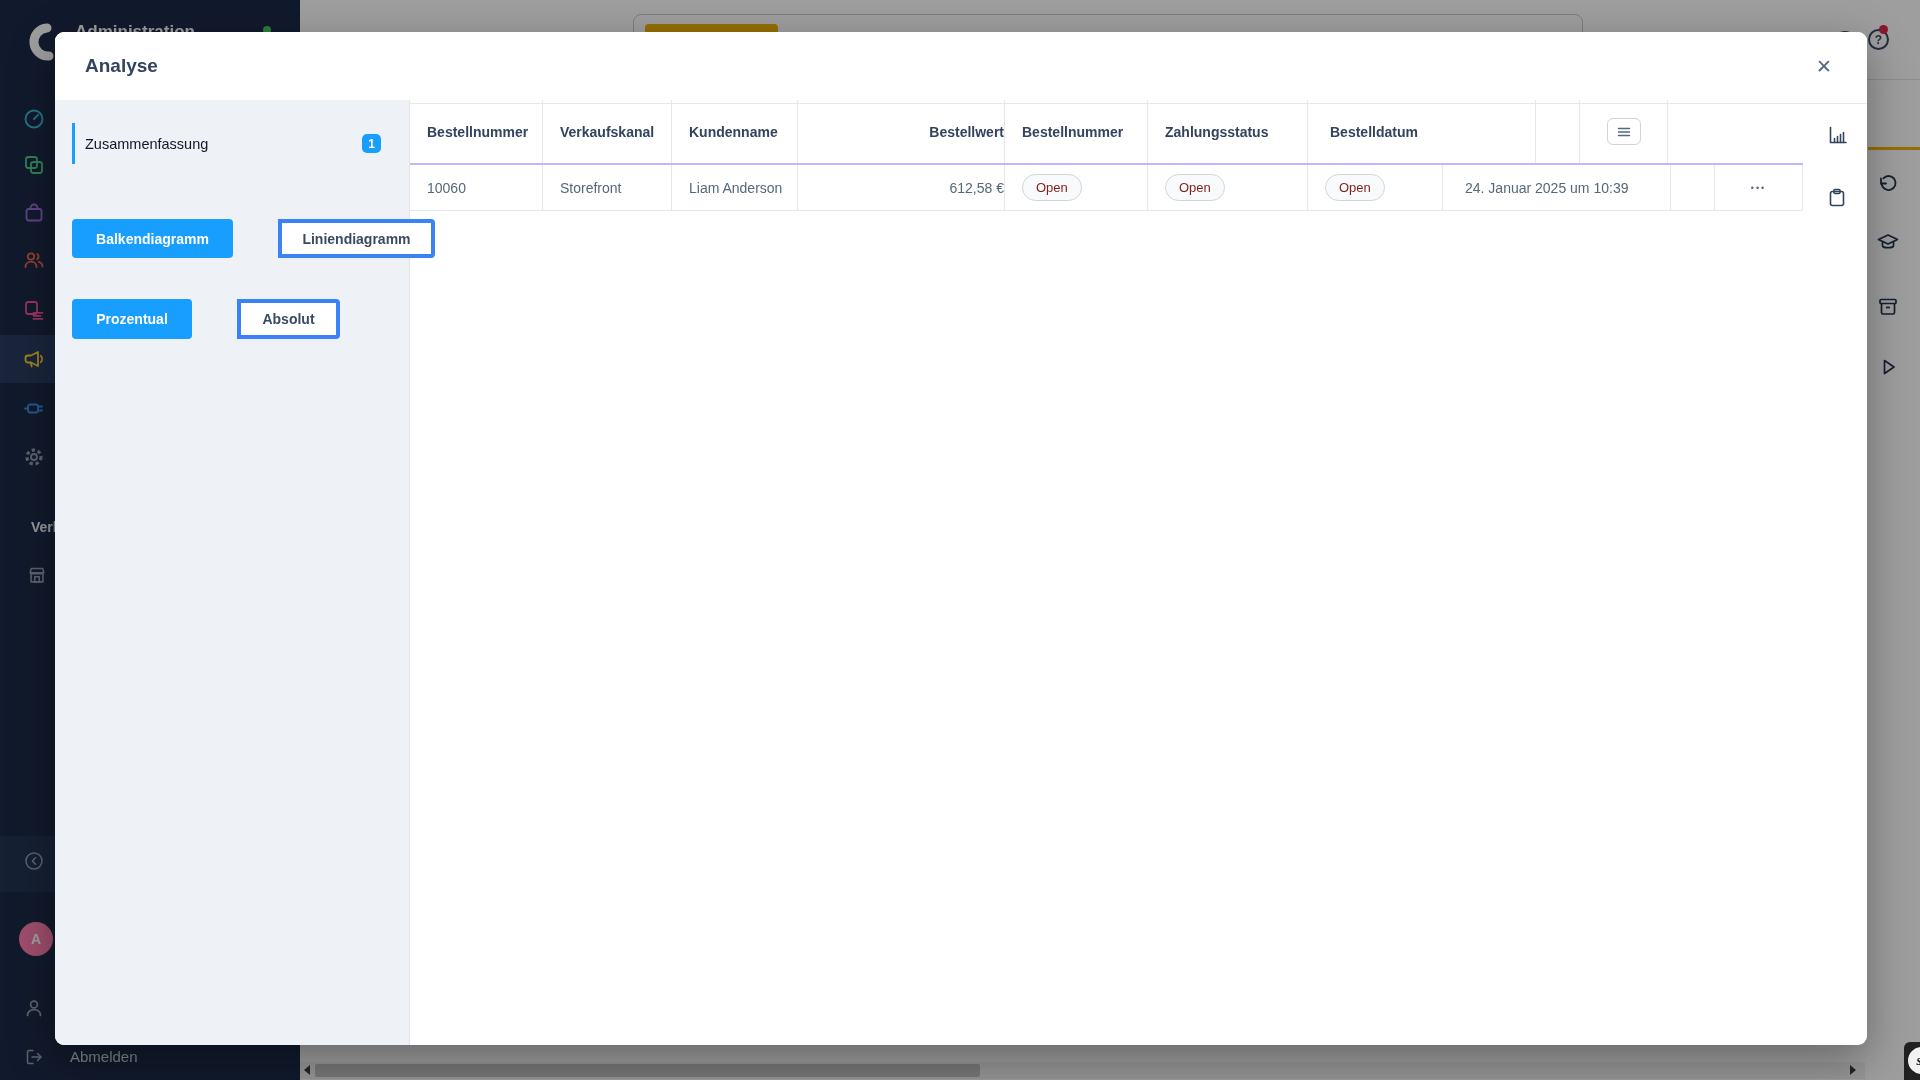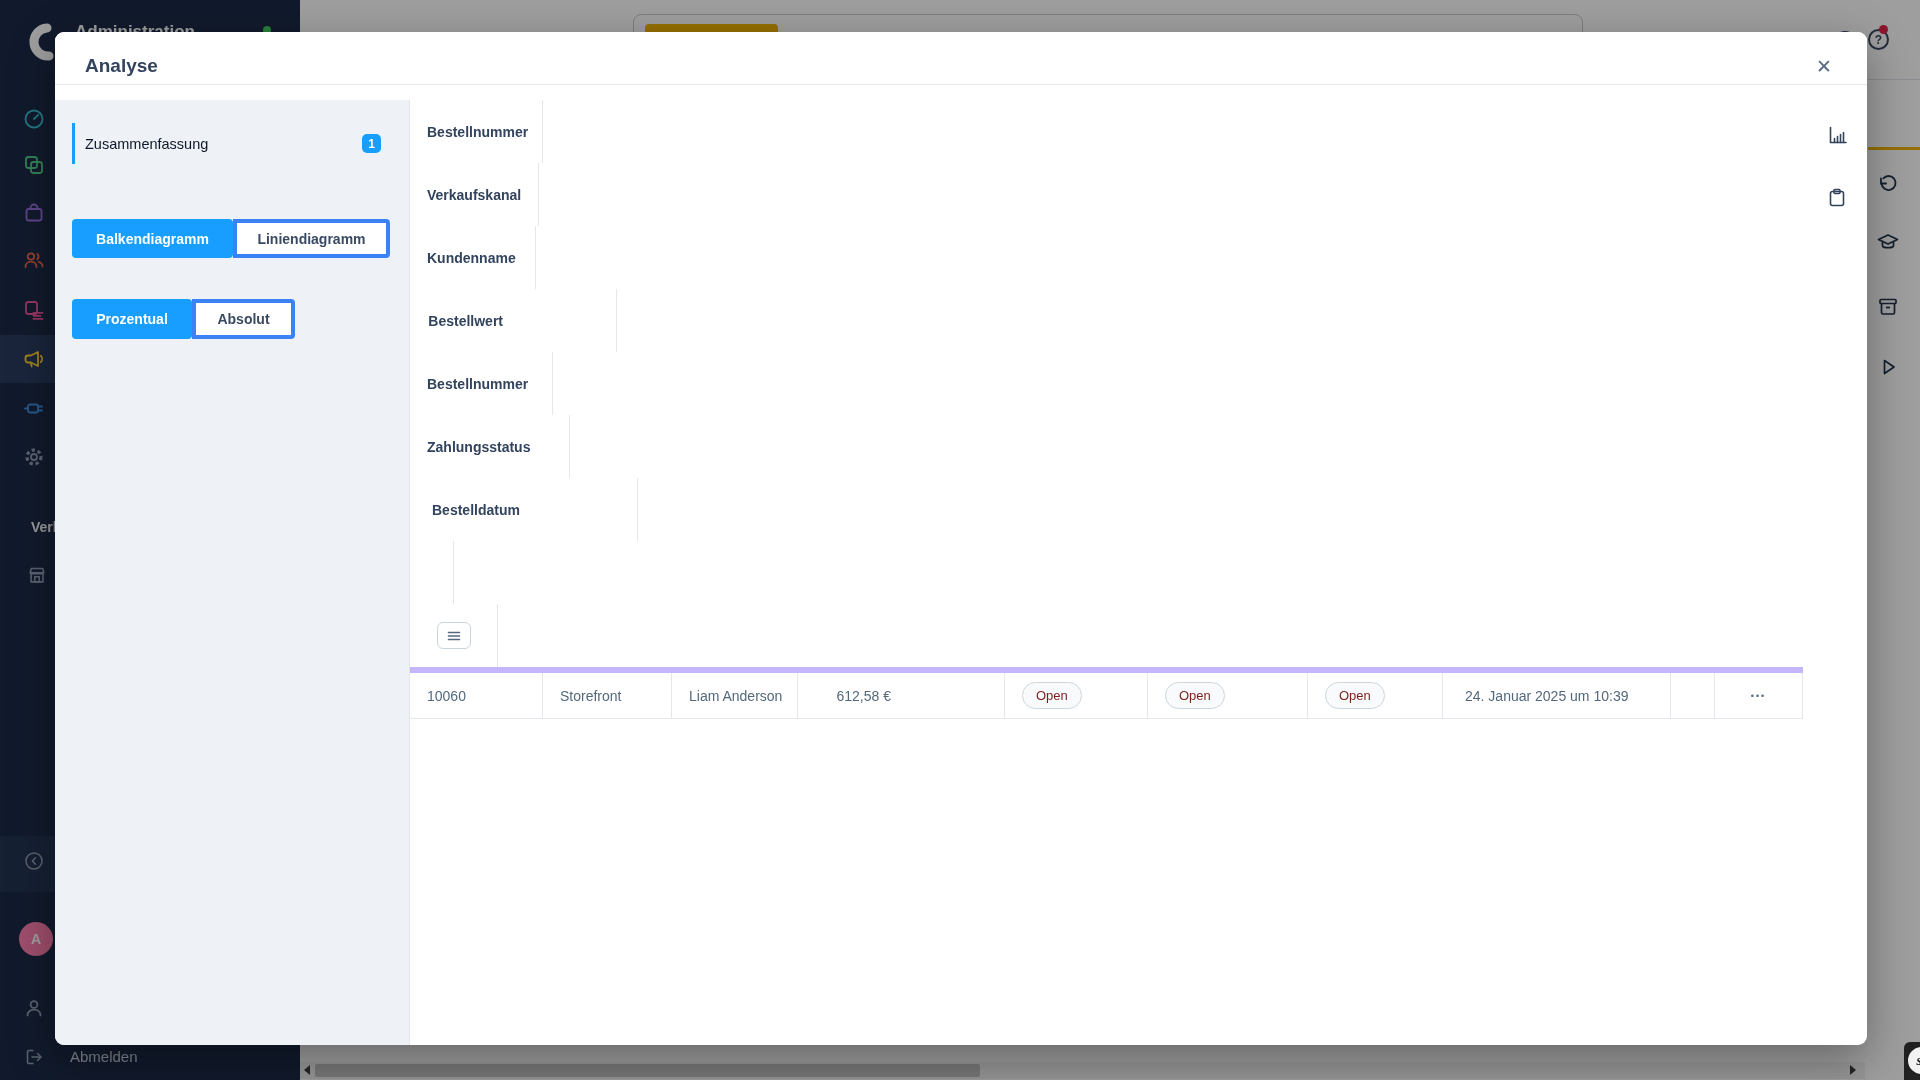--- a/index.html
+++ b/index.html
@@ -50,49 +50,49 @@
   
   #overlay{left:0;top:0;width:1920px;height:1080px;background:rgba(0,0,0,0.38);z-index:5;}
   #sf-toolbar{left:1884px;top:1042px;width:36px;height:38px;background:#212121;border-radius:6px 0 0 0;z-index:6;margin-left:20px;}
   #sf-circle{left:4px;top:5px;width:27px;height:27px;background:#f2f2f2;border-radius:50%;
              display:flex;align-items:center;justify-content:center;
              font-family:"Liberation Serif",serif;font-style:italic;font-weight:bold;font-size:14px;color:#1a1a1a;}
 
   
   #modal{left:55px;top:32px;width:1812px;height:1013px;background:#fff;border-radius:9px;
          box-shadow:0 15px 45px rgba(0,0,0,.35);z-index:10;overflow:hidden;}
-  #modal-header{left:0;top:0;width:1812px;height:53px;border-bottom:1px solid #e5e8ec;background:#fff;}
+  #modal-header{left:0;top:0;width:1812px;height:72px;border-bottom:1px solid #e5e8ec;background:#fff;}
   #modal-title{left:30px;top:23px;font-size:19px;font-weight:bold;color:#34435e;}
   #modal-close{right:32px;top:23px;width:22px;height:22px;font-size:19px;color:#5a6b84;
                display:flex;align-items:center;justify-content:center;cursor:pointer;}
 
   #modal-panel{left:0;top:68px;width:355px;height:945px;background:#eef1f5;border-right:1px solid #e0e5ea;}
   #summary-item{left:17px;top:23px;width:321px;height:41px;display:flex;align-items:center;}
   #summary-bar{position:absolute;left:0;top:0;width:3px;height:41px;background:#189eff;}
   #summary-label{margin-left:13px;font-size:14.5px;color:#0f172a;}
   #summary-badge{margin-left:auto;margin-right:12px;min-width:19px;height:19px;background:#189eff;border-radius:5px;
                  color:#fff;font-size:12px;font-weight:bold;display:flex;align-items:center;justify-content:center;padding:0 3px;}
-  .toggle{display:flex;}
+  .toggle{display:flex;gap:45px;}
   #chart-toggle{left:17px;top:119px;height:39px;}
   #mode-toggle{left:17px;top:199px;height:40px;}
   .toggle .opt{display:flex;align-items:center;justify-content:center;font-size:14px;font-weight:bold;cursor:pointer;}
   .toggle .active{background:#189eff;color:#fff;border-radius:4px;}
   .toggle .inactive{background:#fff;color:#3a4a63;border:4px solid #3b82f6;}
   #chart-toggle .active{width:161px;} #chart-toggle .inactive{width:157px;border-radius:0 4px 4px 0;}
   #mode-toggle .active{width:120px;} #mode-toggle .inactive{width:103px;border-radius:0 4px 4px 0;}
 
   
   #grid{left:355px;top:68px;width:1393px;}
   .trow{display:flex;}
   .cell{border-right:1px solid #e4e8ed;display:flex;align-items:center;padding-left:17px;overflow:hidden;}
   .hrow .cell{height:63px;font-size:14px;font-weight:bold;color:#32435e;}
-  .hrow{border-bottom:6px solid #c4b5fd;flex-direction:column;}
+  .hrow{border-bottom:2px solid #c4b5fd;}
   .drow .cell{height:45px;font-size:14px;color:#54687c;}
   .drow{border-bottom:1px solid #e4e8ed;}
-  .w0{width:133px;} .w1{width:129px;} .w2{width:126px;} .w3{width:207px;justify-content:flex-end;padding-left:0;padding-right:113px;}
+  .w0{width:133px;} .w1{width:129px;} .w2{width:126px;} .w3{width:207px;justify-content:flex-end;padding-left:0;}
   .w4{width:143px;} .w5{width:160px;} .w6{width:135px;} .w7{width:228px;padding-left:22px;} .w8{width:44px;padding-left:0;}
   .w9{width:88px;justify-content:center;padding-left:0;}
   .pill{border:1px solid #cdd5dd;background:#f9fafb;border-radius:14px;padding:5px 13px;font-size:13px;color:#7f1d1d;}
   #grid-settings-btn{width:34px;height:27px;border:1px solid #ccd4dc;border-radius:6px;background:#fff;
                      display:flex;align-items:center;justify-content:center;color:#55677e;cursor:pointer;}
   #context-dots{font-size:9px;letter-spacing:2px;color:#55677e;cursor:pointer;}
 
   
   .modal-rail-icon{width:24px;height:24px;color:#33435c;}
   #chart-view-icon{left:1771px;top:91px;}

